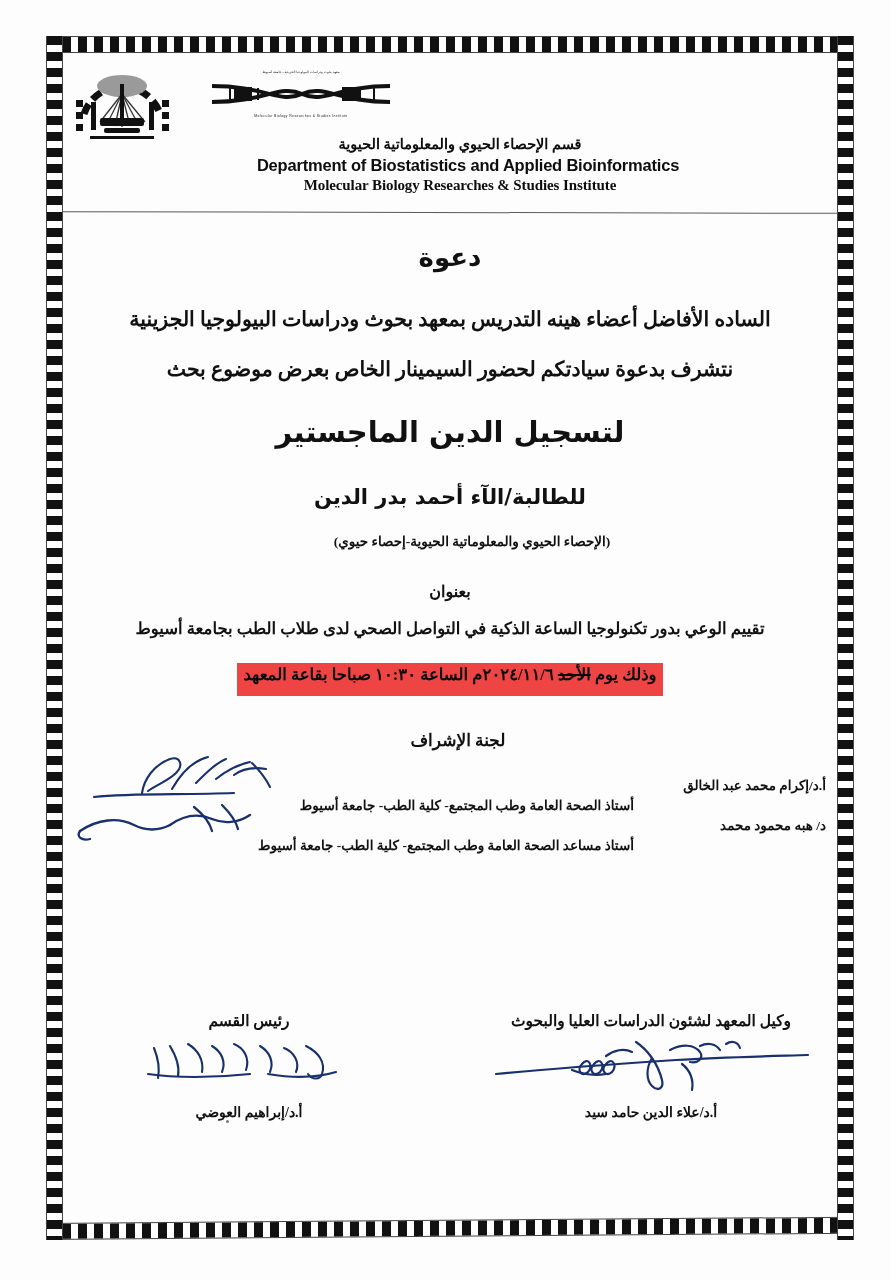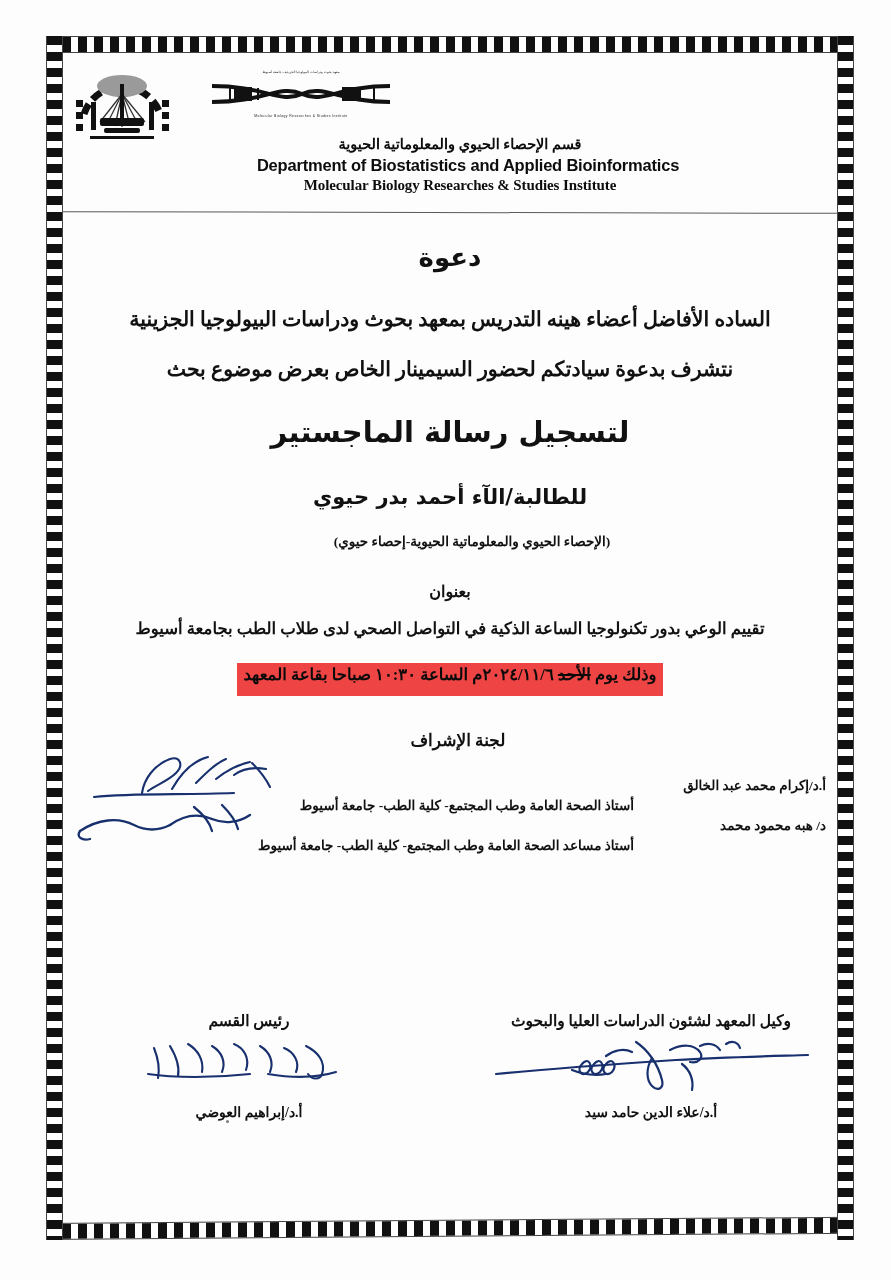--- a/index.html
+++ b/index.html
@@ -404,23 +404,23 @@
     </div>
 
     <div class="body-area">
 
       <div class="t-invite">دعوة</div>
 
       <div class="t-line">الساده الأفاضل أعضاء هينه التدريس بمعهد بحوث ودراسات البيولوجيا الجزينية</div>
 
       <div class="t-line2">نتشرف بدعوة سيادتكم لحضور السيمينار الخاص بعرض موضوع بحث</div>
 
-      <div class="t-purpose">لتسجيل رسالة الماجستير</div>
-
-      <div class="t-student">للطالبة/الآء أحمد بدر حيوي</div>
+      <div class="t-purpose">لتسجيل الدين الماجستير</div>
+
+      <div class="t-student">للطالبة/الآء أحمد بدر الدين</div>
 
       <div class="t-spec">(الإحصاء الحيوي والمعلوماتية الحيوية-إحصاء حيوي)</div>
 
       <div class="t-under">بعنوان</div>
 
 
       <div class="t-title-ar">تقييم الوعي بدور تكنولوجيا الساعة الذكية في التواصل الصحي لدى طلاب الطب بجامعة أسيوط</div>
 
       <div class="date-row">
         <span class="date-hl"><span>وذلك يوم</span>

